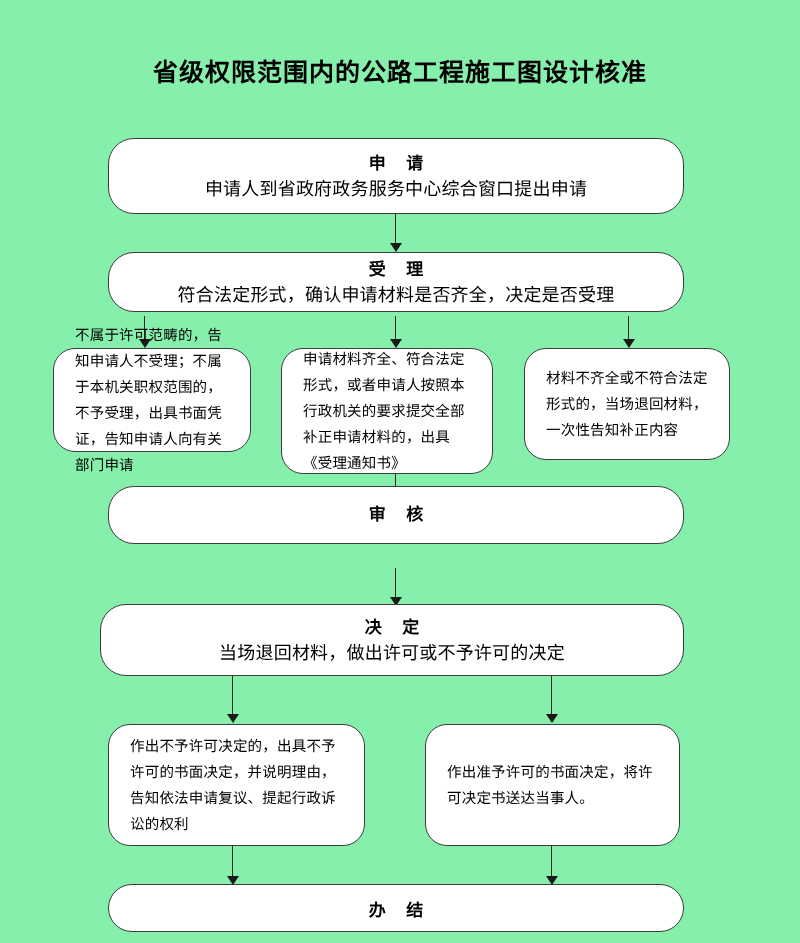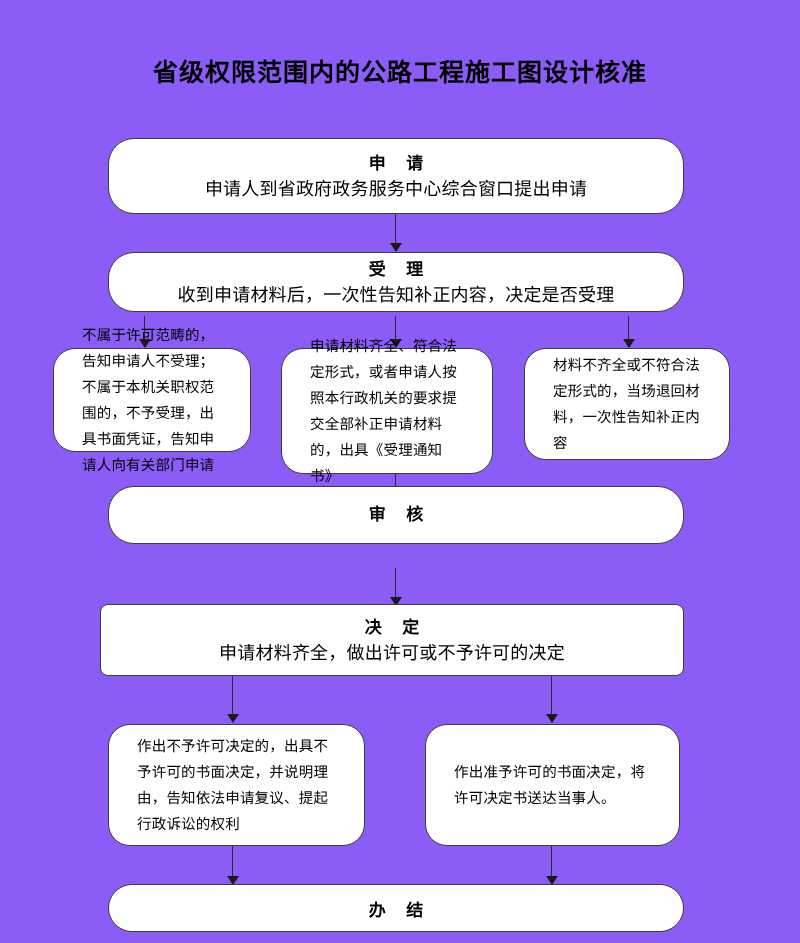--- a/index.html
+++ b/index.html
@@ -10,21 +10,21 @@
   }
   body {
     font-family: "Liberation Sans", "DejaVu Sans", sans-serif;
     color: #000000;
   }
   #page {
     position: relative;
     width: 800px;
     height: 943px;
     margin: 0 auto;
-    background: #8b5cf6;
+    background: #86efac;
     overflow: hidden;
   }
   
   .page-title {
     position: absolute;
     left: 0;
     top: 55px;
     width: 800px;
     text-align: center;
     font-size: 25px;
@@ -37,21 +37,21 @@
   .node {
     position: absolute;
     box-sizing: border-box;
     border: 1.4px solid #3c3c3c;
     border-radius: 22px;
     background: #ffffff;
     display: flex;
     flex-direction: column;
     justify-content: center;
     align-items: center;
-    padding: 4px 28px;
+    padding: 4px 21px;
   }
   .node.wide { border-radius: 26px; }
   .node-heading {
     font-size: 17px;
     font-weight: bold;
     letter-spacing: 8px;
     text-indent: 8px;
     line-height: 26px;
     color: #000000;
     text-align: center;
@@ -109,21 +109,21 @@
     <div class="node-sub">申请人到省政府政务服务中心综合窗口提出申请</div>
   </div>
 
   <div class="conn">
     <div class="conn-line" style="left:395px; top:214px; height:31px;"></div>
     <div class="conn-arrow" style="left:390px; top:243px;"></div>
   </div>
 
   <div class="node wide" style="left:108px; top:252px; width:576px; height:60px;">
     <div class="node-heading">受 理</div>
-    <div class="node-sub">收到申请材料后，一次性告知补正内容，决定是否受理</div>
+    <div class="node-sub">符合法定形式，确认申请材料是否齐全，决定是否受理</div>
   </div>
 
   <div class="conn">
     <div class="conn-line" style="left:144px; top:316px; height:25px;"></div>
     <div class="conn-arrow" style="left:139px; top:339px;"></div>
   </div>
   <div class="conn">
     <div class="conn-line" style="left:395px; top:316px; height:25px;"></div>
     <div class="conn-arrow" style="left:390px; top:339px;"></div>
   </div>
@@ -151,23 +151,23 @@
 
   <div class="node wide" style="left:108px; top:486px; width:576px; height:58px;">
     <div class="node-heading">审 核</div>
   </div>
 
   <div class="conn">
     <div class="conn-line" style="left:395px; top:568px; height:31px;"></div>
     <div class="conn-arrow" style="left:390px; top:597px;"></div>
   </div>
 
-  <div class="node wide" style="left:100px; top:604px; width:584px; height:72px;border-radius:8px;">
+  <div class="node wide" style="left:100px; top:604px; width:584px; height:72px;">
     <div class="node-heading">决 定</div>
-    <div class="node-sub">申请材料齐全，做出许可或不予许可的决定</div>
+    <div class="node-sub">当场退回材料，做出许可或不予许可的决定</div>
   </div>
 
   <div class="conn">
     <div class="conn-line" style="left:232px; top:676px; height:40px;"></div>
     <div class="conn-arrow" style="left:227px; top:714px;"></div>
   </div>
   <div class="conn">
     <div class="conn-line" style="left:551px; top:676px; height:40px;"></div>
     <div class="conn-arrow" style="left:546px; top:714px;"></div>
   </div>

